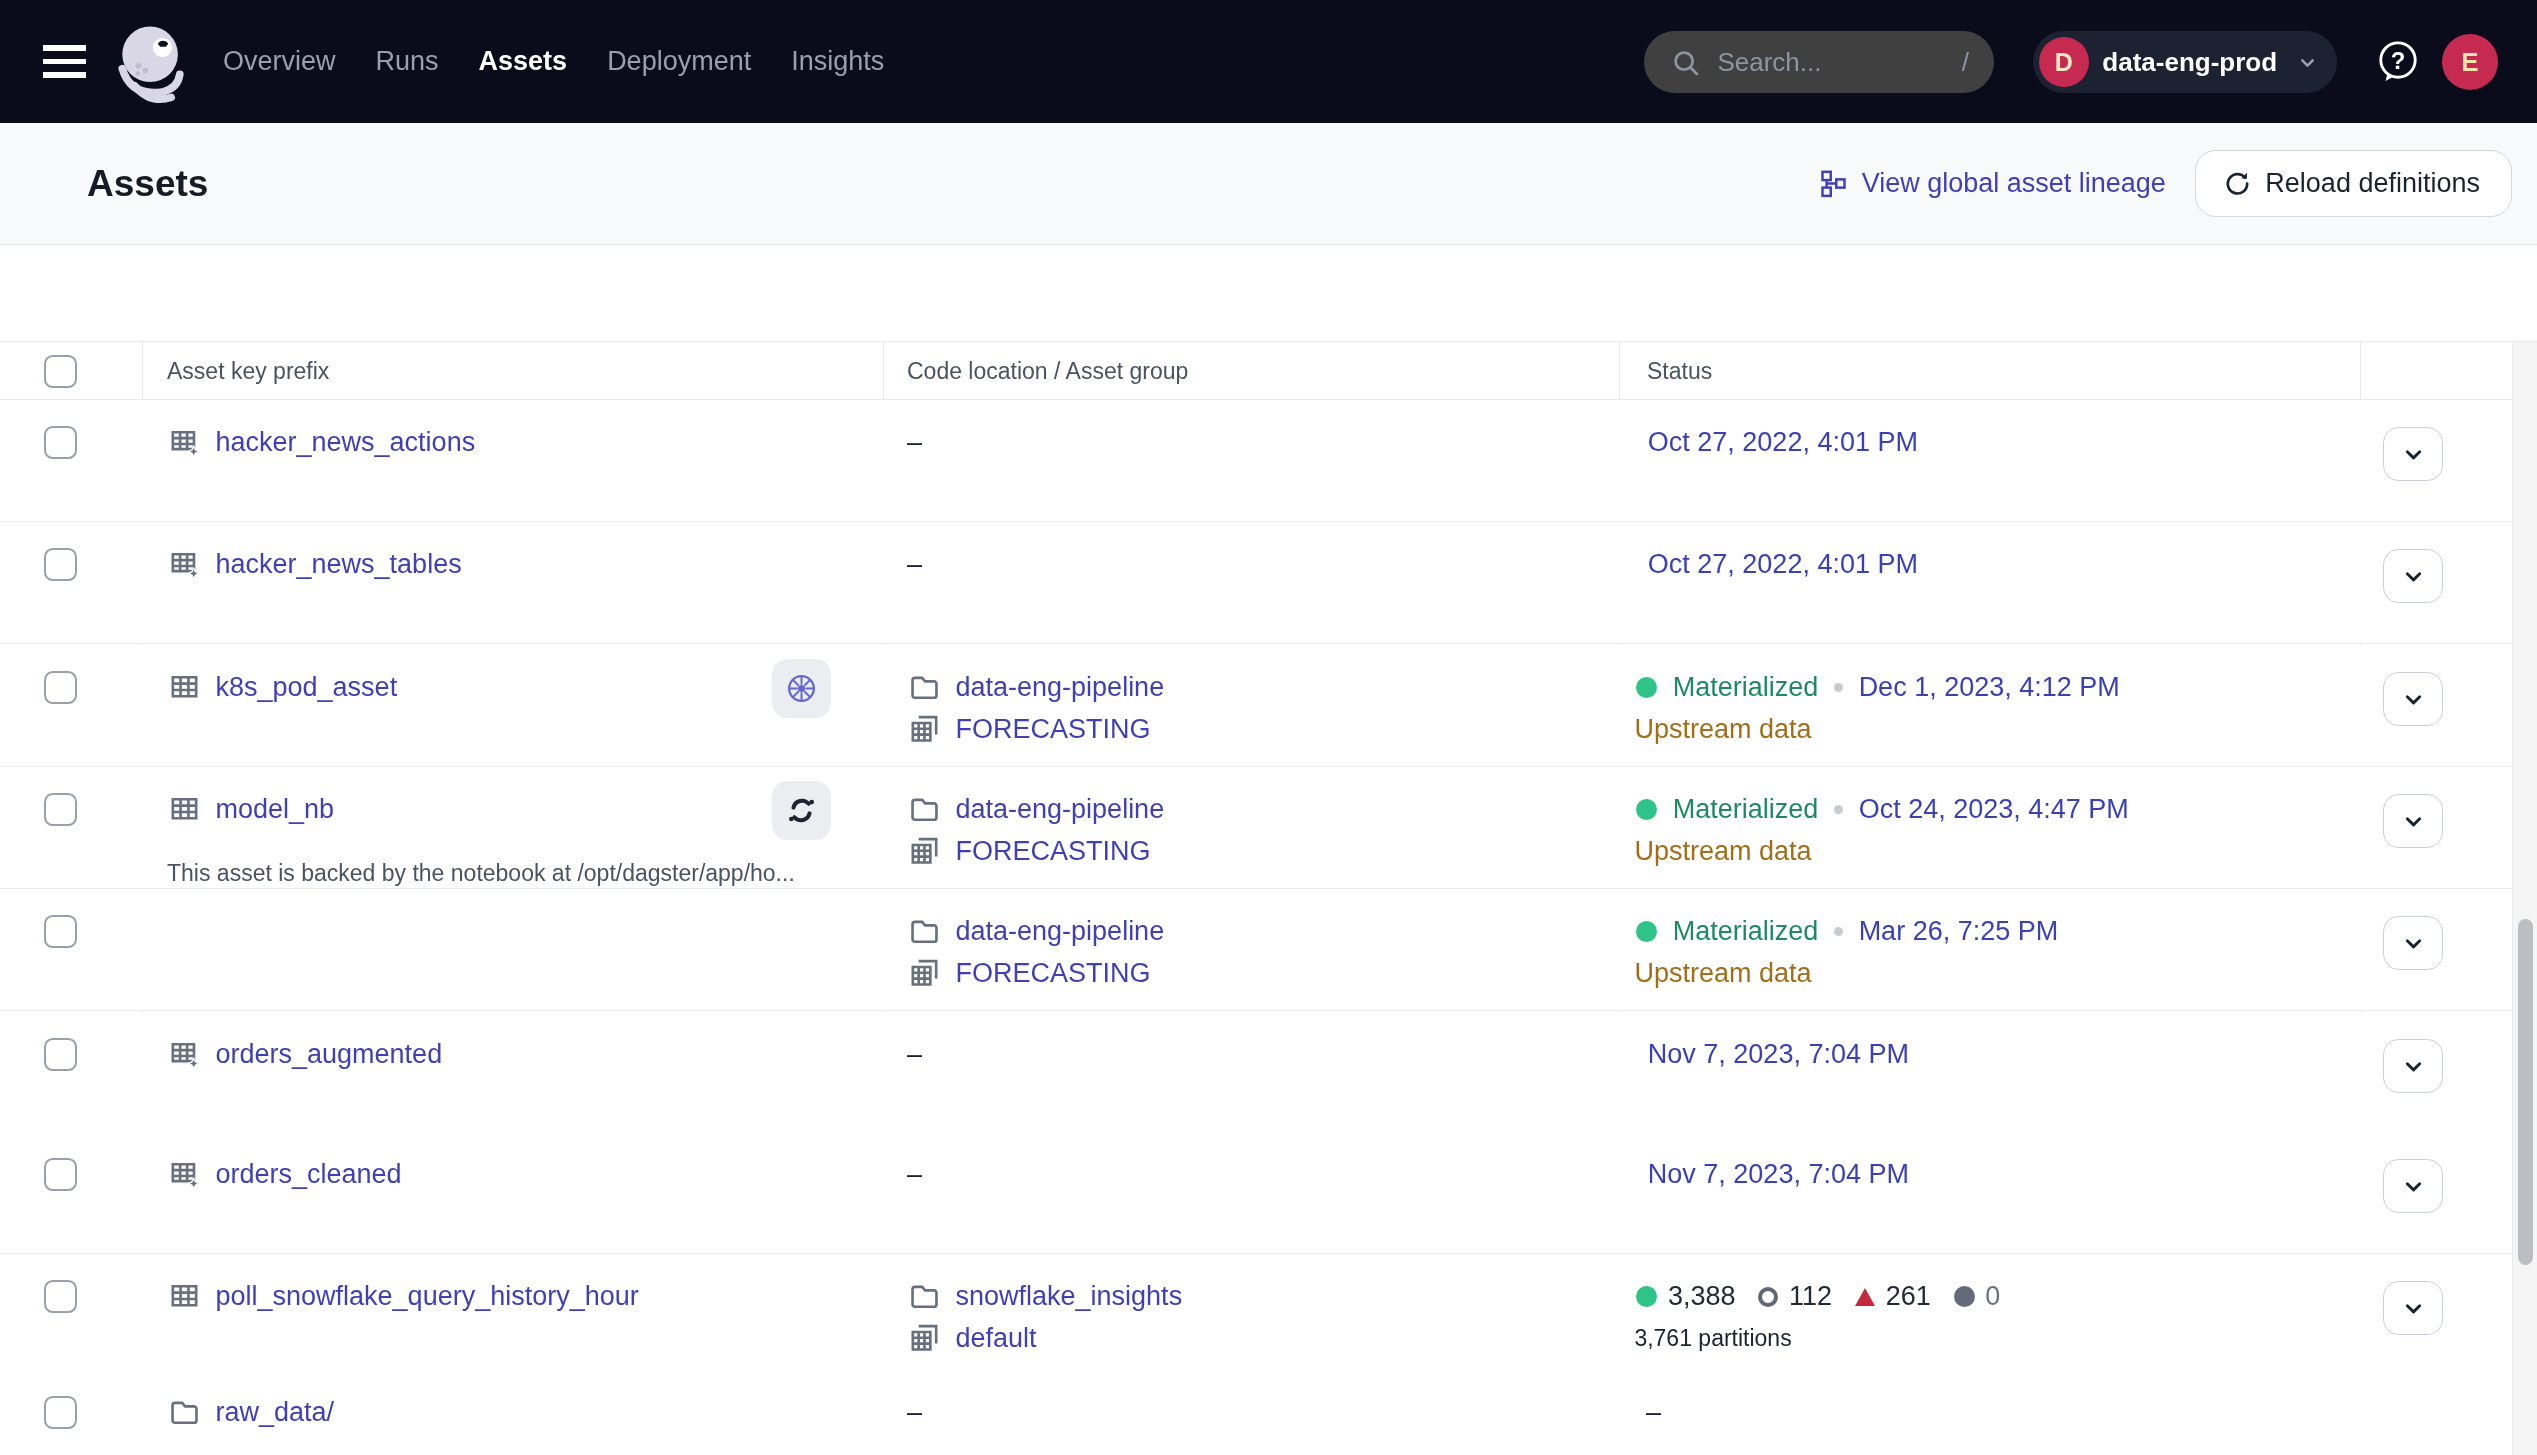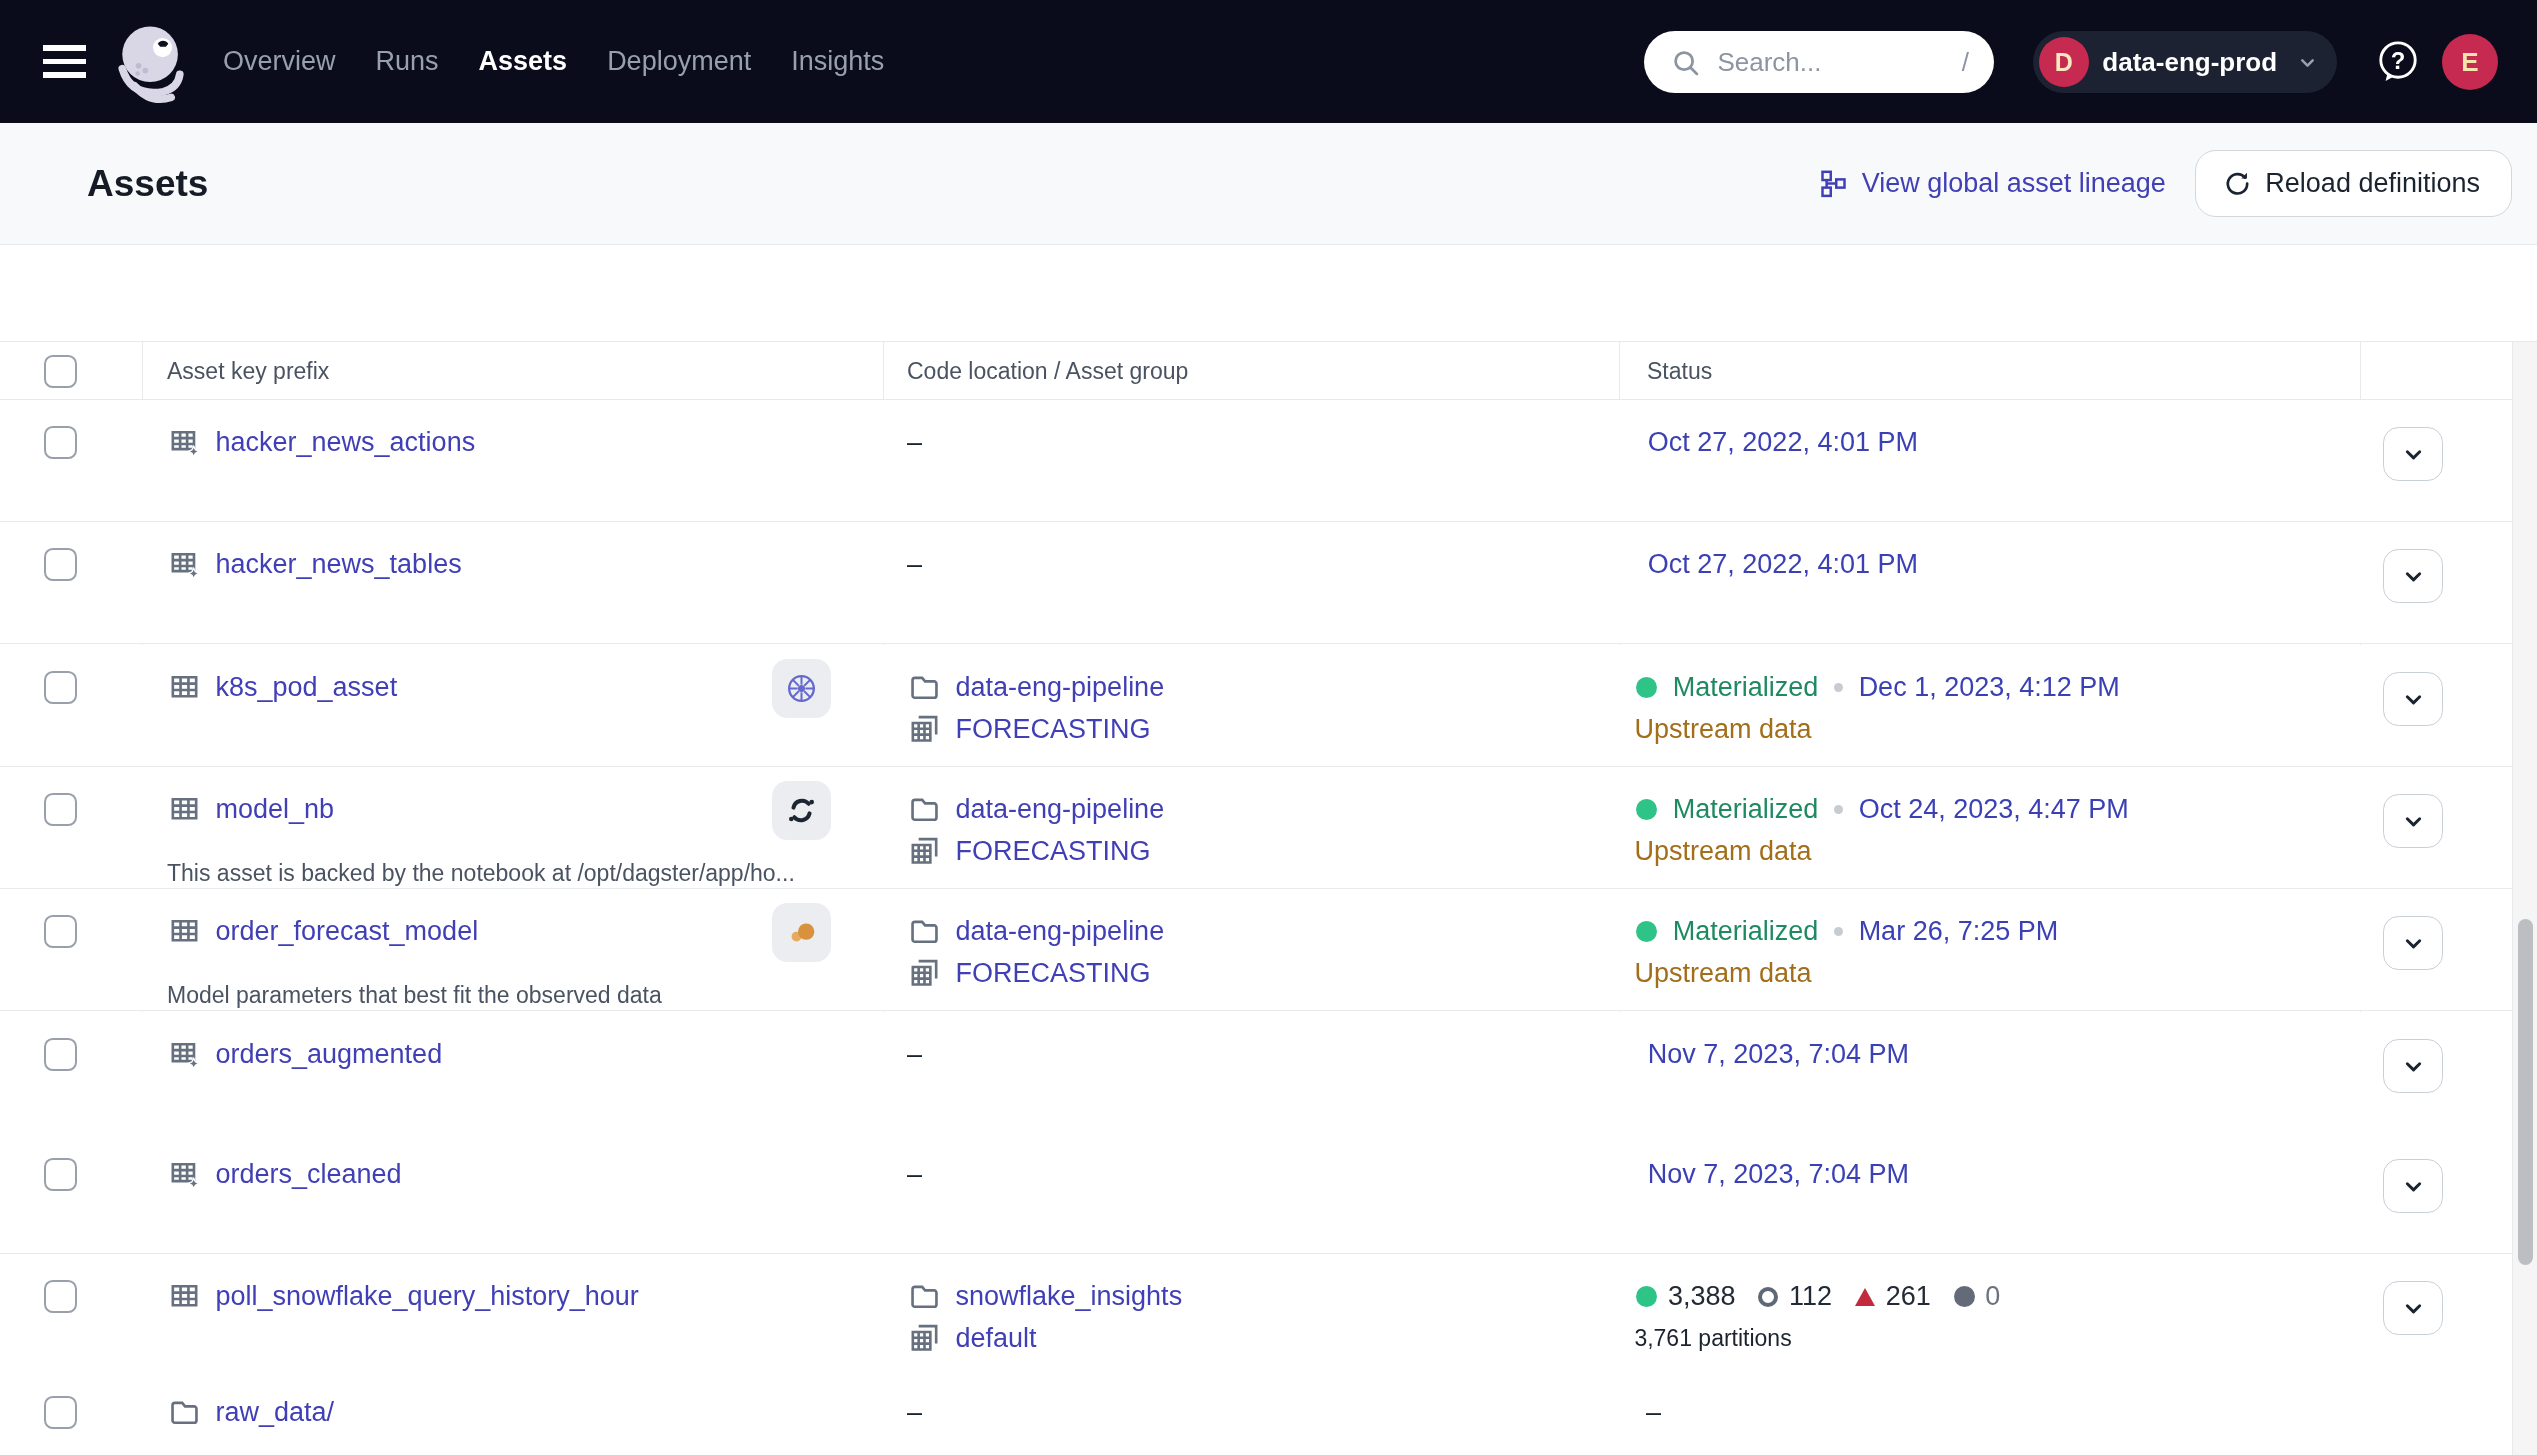--- a/index.html
+++ b/index.html
@@ -9,21 +9,21 @@
 
   
   .nav { position:absolute; left:0; top:0; width:2538px; height:123px; background:#0a0c1b; }
   .hamburger { position:absolute; left:43px; top:45px; width:43px; height:33px; cursor:pointer; }
   .hamburger .bar { position:absolute; left:0; width:43px; height:5.8px; background:#fff; }
   .hamburger .b1{top:0}.hamburger .b2{top:13.5px}.hamburger .b3{top:27px}
   .logo { position:absolute; left:106px; top:15.4px; width:92px; height:92px; }
   .navitems { position:absolute; left:223px; top:0; height:123px; display:flex; align-items:center; gap:40px; }
   .navitem { font-size:27px; color:#99A0AD; cursor:pointer; }
   .navitem.active { color:#ffffff; font-weight:700; }
-  .searchpill { position:absolute; left:1644px; top:31px; width:350px; height:62px; background:#ffffff;
+  .searchpill { position:absolute; left:1644px; top:31px; width:350px; height:62px; background:#404040;
     border-radius:31px; display:flex; align-items:center; padding:0 25px; cursor:text; }
   .searchpill .ph { font-size:26px; color:#8D94A2; margin-left:15.4px; flex:1; }
   .searchpill .slash { font-size:26px; color:#8D94A2; }
   .deppill { position:absolute; left:2033px; top:31px; width:304px; height:62px; background:#1c2231;
     border-radius:31px; display:flex; align-items:center; padding:0 17.3px 0 5.8px; gap:13.5px; cursor:pointer; }
   .dball { width:50px; height:50px; border-radius:50%; background:#C62A50; display:flex; align-items:center;
     justify-content:center; font-size:25px; font-weight:700; color:#F6E9C2; }
   .deppill .dname { font-size:26px; font-weight:700; color:#fff; flex:1; }
   .help { position:absolute; left:2376px; top:39px; width:44px; height:44px; cursor:pointer; }
   .avatar { position:absolute; left:2442px; top:34px; width:56px; height:56px; border-radius:50%;
@@ -463,39 +463,20 @@
           <div class="rowchev">
             <svg width="27" height="27" viewBox="0 0 24 24">
               <polyline points="6.5,9.5 12,15 17.5,9.5" fill="none" stroke="#1A2330" stroke-width="2.6" stroke-linecap="round" stroke-linejoin="round"></polyline>
             </svg>
           </div>
         </div>
     </div>
 
     <div class="row" style="top:547px">
       <div class="checkbox rcheck"></div>
-      <div class="cell c-asset">
-        <div class="line1">
-          <span>
-              <svg width="35" height="35" viewBox="0 0 24 24">
-                <path d="M4 5 h16 v13 h-16 z M4 9.3 h16 M4 13.7 h16 M9.3 5 v13 M14.7 5 v13" fill="none" stroke="#67707F" stroke-width="1.8"></path>
-              </svg>
-            </span>
-          <span class="alink">order_forecast_model</span>
-        </div>
-        <div class="line2">
-            <span class="desc">Model parameters that best fit the observed data</span>
-          </div>
-        <div class="badge">
-          <svg width="35" height="35" viewBox="0 0 24 24">
-            <circle cx="8.6" cy="14.8" r="3.4" fill="#E5A95F"></circle>
-            <circle cx="15.2" cy="11.4" r="5.6" fill="#D8913C"></circle>
-          </svg>
-        </div>
-      </div>
       <div class="cell c-loc">
         <div class="line1">
           <span>
               <svg width="35" height="35" viewBox="0 0 24 24">
                 <path d="M3.8 7 a1.6 1.6 0 0 1 1.6 -1.6 h5 l2 2.4 h6.2 a1.6 1.6 0 0 1 1.6 1.6 v8 a1.6 1.6 0 0 1 -1.6 1.6 h-13.2 a1.6 1.6 0 0 1 -1.6 -1.6 z" fill="none" stroke="#67707F" stroke-width="1.8"></path>
               </svg>
             </span>
           <span class="alink">data-eng-pipeline</span>
         </div>
         <div class="line2">

